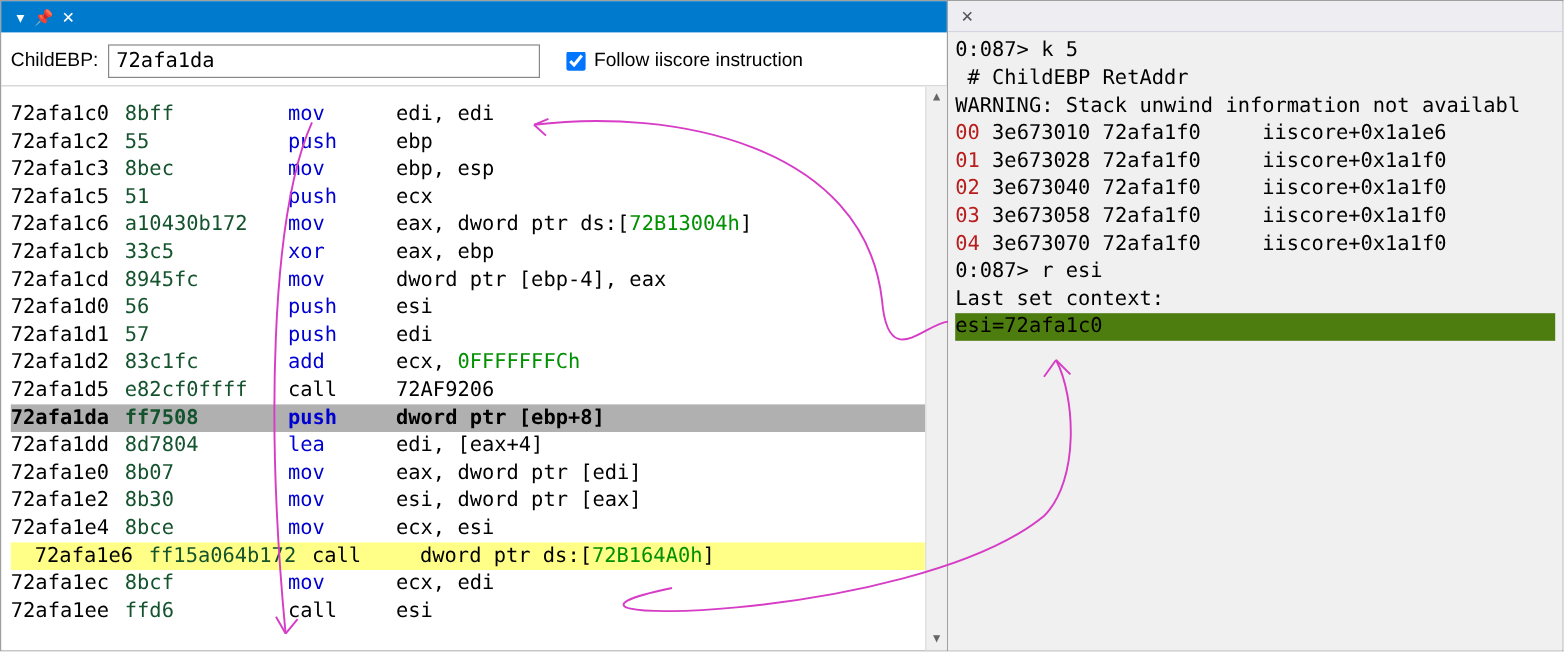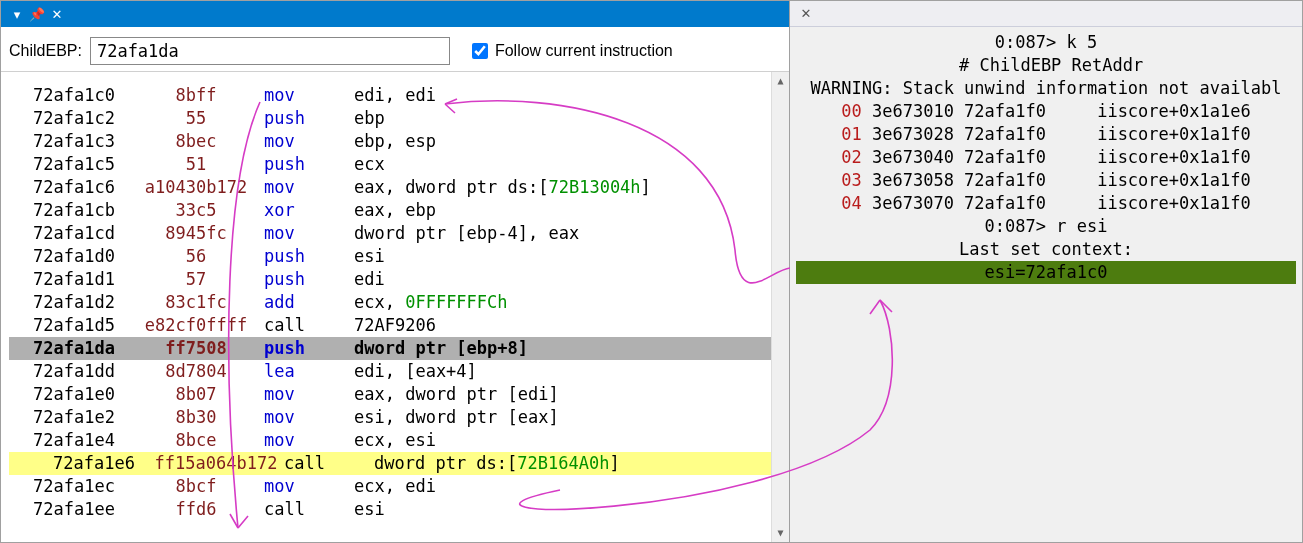--- a/index.html
+++ b/index.html
@@ -84,22 +84,22 @@
   }
   .listing-inner {
     position: absolute;
     top: 0; left: 0; right: 18px; bottom: 0;
     padding: 2px 0 0 8px;
   }
   .row { display:block; height:23px; }
   .row.partial-top { margin-top:-13px; }
   .row.sel { background:#b0b0b0;font-weight:bold; }
   .row.hl  { background:#ffff88;padding-left:20px; }
-  .addr { color:#000; display:inline-block; width:95px;margin-left:24px; }
-  .bytes{ color:#7f1d1d; display:inline-block; width:136px;text-align:center; }
+  .addr { color:#000; display:inline-block; width:95px; }
+  .bytes{ color:#14532d; display:inline-block; width:136px; }
   .mn   { display:inline-block; width:90px; }
   .ops  { }
   .mn.blue { color:#0000d0; }
   .mn.olive{ color:#000000; }
   .lit-green{ color:#009000; }
   .scrollbar {
     position:absolute; right:0; top:0; bottom:0; width:18px;
     background:#f0f0f0; border-left:1px solid #ddd;
     display:flex; flex-direction:column; align-items:center;
   }
@@ -111,21 +111,21 @@
     flex:1;
     font-family: Consolas, monospace;
     font-size:17px;
     line-height:23px;
     white-space:pre;
     padding:4px 6px;
     background:#f0f0f0;
     color:#000;
     position:relative;
   }
-  .cmd-line{ display:block; height:23px;text-align:center; }
+  .cmd-line{ display:block; height:23px; }
   .cmd-line.last{ background:#4d7c0f; }
   .framelink{ color:#b91c1c; cursor:pointer; }
   svg.annotations{
     position:absolute; top:0; left:0;
     width:1303px; height:543px;
     pointer-events:none;
     z-index:50;
   }
 </style>
 </head>
@@ -135,21 +135,21 @@
   <div class="titlebar active">
     <span class="ctl">▾</span>
     <span class="ctl">📌</span>
     <span class="ctl">✕</span>
   </div>
   <div class="address-bar">
     <label>ChildEBP:</label>
     <input type="text" value="72afa1da" style="">
     <div class="chk">
       <input type="checkbox" checked="" style="">
-      <span>Follow current instruction</span>
+      <span>Follow iiscore instruction</span>
     </div>
   </div>
   <div class="listing">
     <div class="listing-inner" id="listing"><span class="row partial-top"><span class="addr"></span><span class="bytes"></span><span class="mn blue"></span><span class="ops"></span></span><span class="row"><span class="addr">72afa1c0</span><span class="bytes">8bff</span><span class="mn blue">mov</span><span class="ops">edi, edi</span></span><span class="row"><span class="addr">72afa1c2</span><span class="bytes">55</span><span class="mn blue">push</span><span class="ops">ebp</span></span><span class="row"><span class="addr">72afa1c3</span><span class="bytes">8bec</span><span class="mn blue">mov</span><span class="ops">ebp, esp</span></span><span class="row"><span class="addr">72afa1c5</span><span class="bytes">51</span><span class="mn blue">push</span><span class="ops">ecx</span></span><span class="row"><span class="addr">72afa1c6</span><span class="bytes">a10430b172</span><span class="mn blue">mov</span><span class="ops">eax, dword ptr ds:[<span class="lit-green">72B13004h</span>]</span></span><span class="row"><span class="addr">72afa1cb</span><span class="bytes">33c5</span><span class="mn blue">xor</span><span class="ops">eax, ebp</span></span><span class="row"><span class="addr">72afa1cd</span><span class="bytes">8945fc</span><span class="mn blue">mov</span><span class="ops">dword ptr [ebp-4], eax</span></span><span class="row"><span class="addr">72afa1d0</span><span class="bytes">56</span><span class="mn blue">push</span><span class="ops">esi</span></span><span class="row"><span class="addr">72afa1d1</span><span class="bytes">57</span><span class="mn blue">push</span><span class="ops">edi</span></span><span class="row"><span class="addr">72afa1d2</span><span class="bytes">83c1fc</span><span class="mn blue">add</span><span class="ops">ecx, <span class="lit-green">0FFFFFFFCh</span></span></span><span class="row"><span class="addr">72afa1d5</span><span class="bytes">e82cf0ffff</span><span class="mn olive">call</span><span class="ops">72AF9206</span></span><span class="row sel"><span class="addr">72afa1da</span><span class="bytes">ff7508</span><span class="mn blue">push</span><span class="ops">dword ptr [ebp+8]</span></span><span class="row"><span class="addr">72afa1dd</span><span class="bytes">8d7804</span><span class="mn blue">lea</span><span class="ops">edi, [eax+4]</span></span><span class="row"><span class="addr">72afa1e0</span><span class="bytes">8b07</span><span class="mn blue">mov</span><span class="ops">eax, dword ptr [edi]</span></span><span class="row"><span class="addr">72afa1e2</span><span class="bytes">8b30</span><span class="mn blue">mov</span><span class="ops">esi, dword ptr [eax]</span></span><span class="row"><span class="addr">72afa1e4</span><span class="bytes">8bce</span><span class="mn blue">mov</span><span class="ops">ecx, esi</span></span><span class="row hl"><span class="addr">72afa1e6</span><span class="bytes">ff15a064b172</span><span class="mn olive">call</span><span class="ops">dword ptr ds:[<span class="lit-green">72B164A0h</span>]</span></span><span class="row"><span class="addr">72afa1ec</span><span class="bytes">8bcf</span><span class="mn blue">mov</span><span class="ops">ecx, edi</span></span><span class="row"><span class="addr">72afa1ee</span><span class="bytes">ffd6</span><span class="mn olive">call</span><span class="ops">esi</span></span></div>
     <div class="scrollbar">
       <div class="arrow">▲</div>
       <div style="flex:1"></div>
       <div class="arrow">▼</div>
     </div>
   </div>

